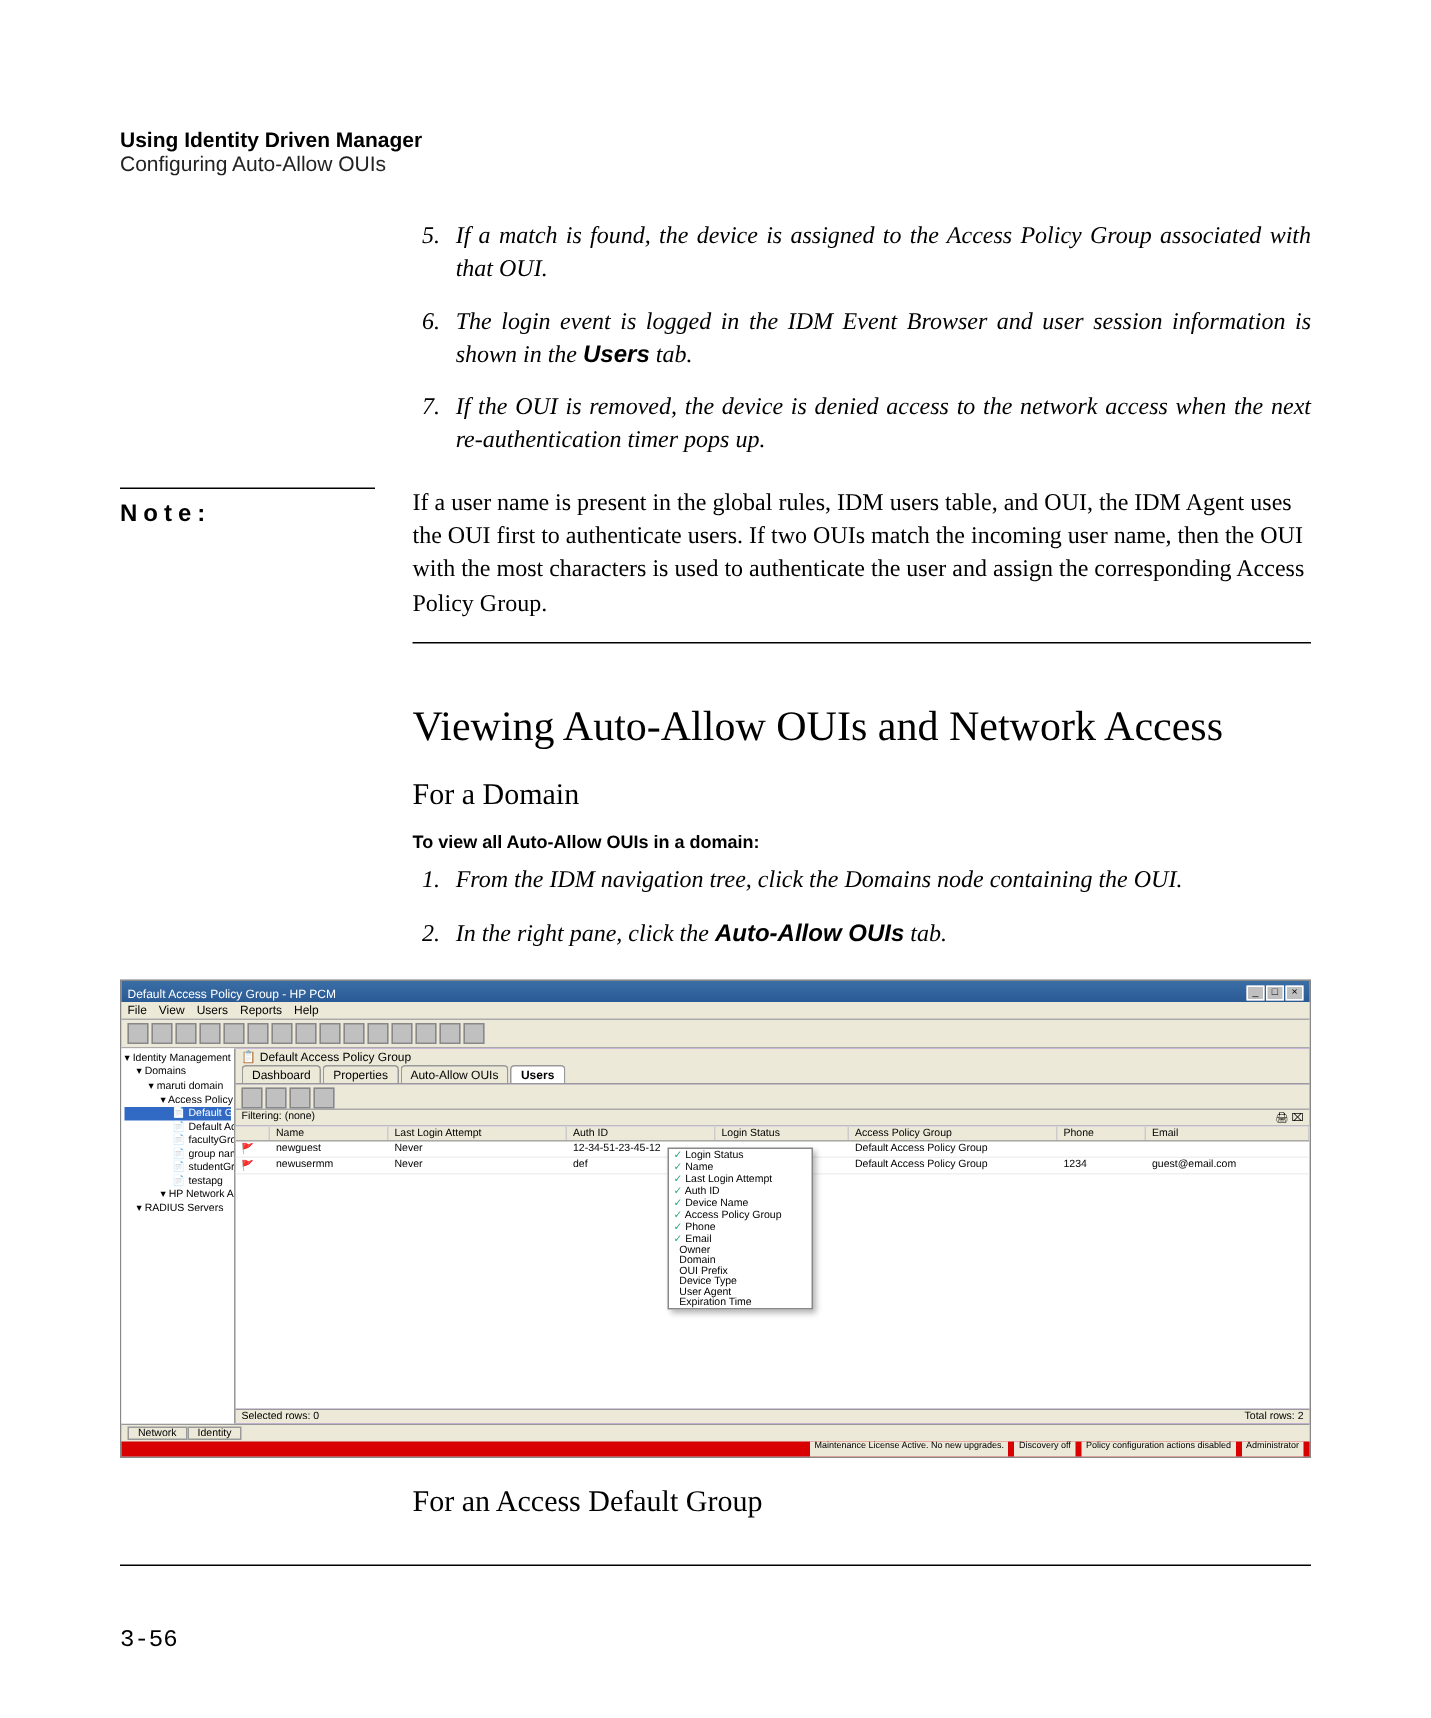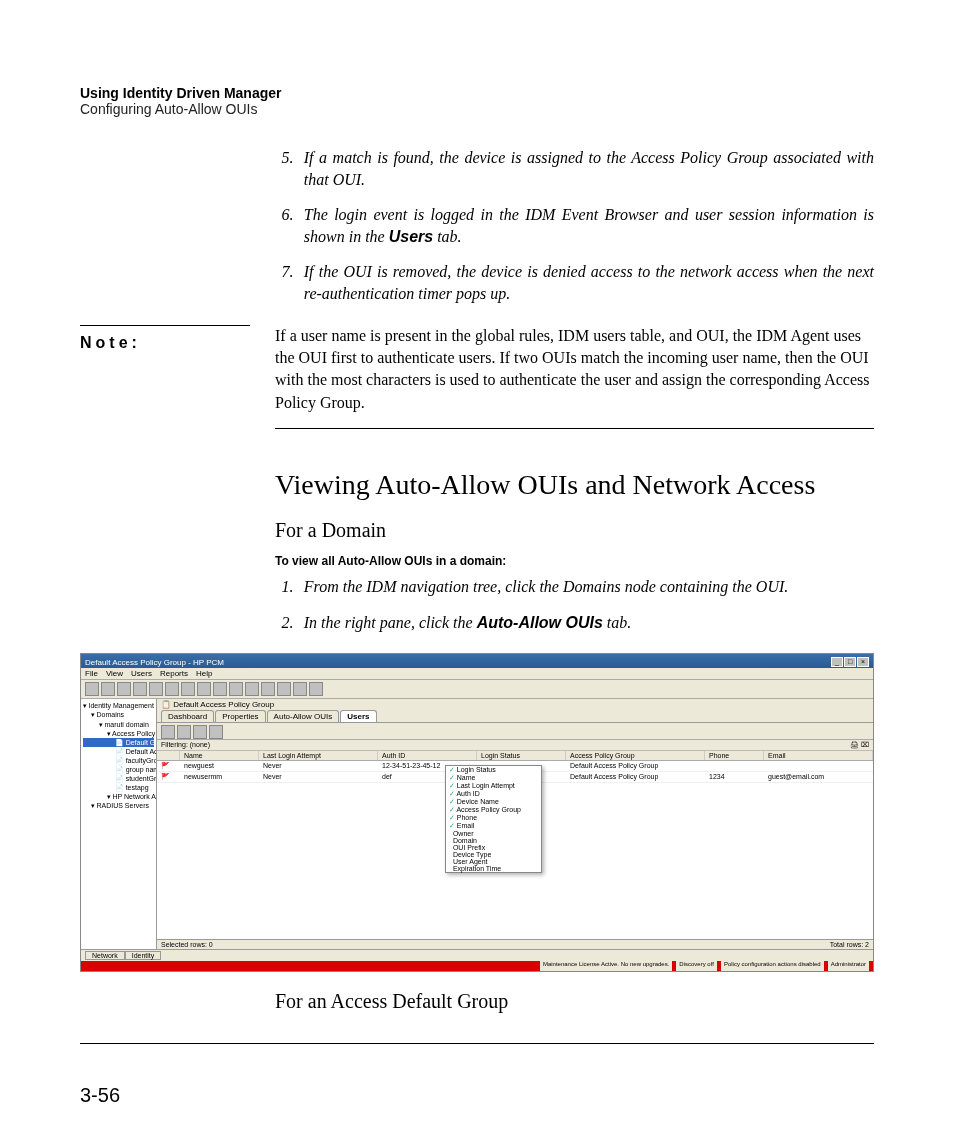--- a/index.html
+++ b/index.html
@@ -92,22 +92,22 @@
     font-size: 12px;
     margin: 10px 0 8px 0;
   }
   .fig-caption {
     font-family: Arial, Helvetica, sans-serif;
     font-weight: bold;
     font-size: 14px;
     margin: 10px 0 14px 0;
   }
   .page-num {
-    font-family: Liberation Sans, sans-serif;
-    font-size: 20px;
+    font-family: Liberation Mono, monospace;
+    font-size: 16px;
     margin-top: 40px;
   }
   
   .screenshot {
     border: 1px solid #888;
     background: #dcdde0;
     font-family: Tahoma, Arial, sans-serif;
     font-size: 8px;
     color: #000;
     margin: 10px 0 6px 0;

